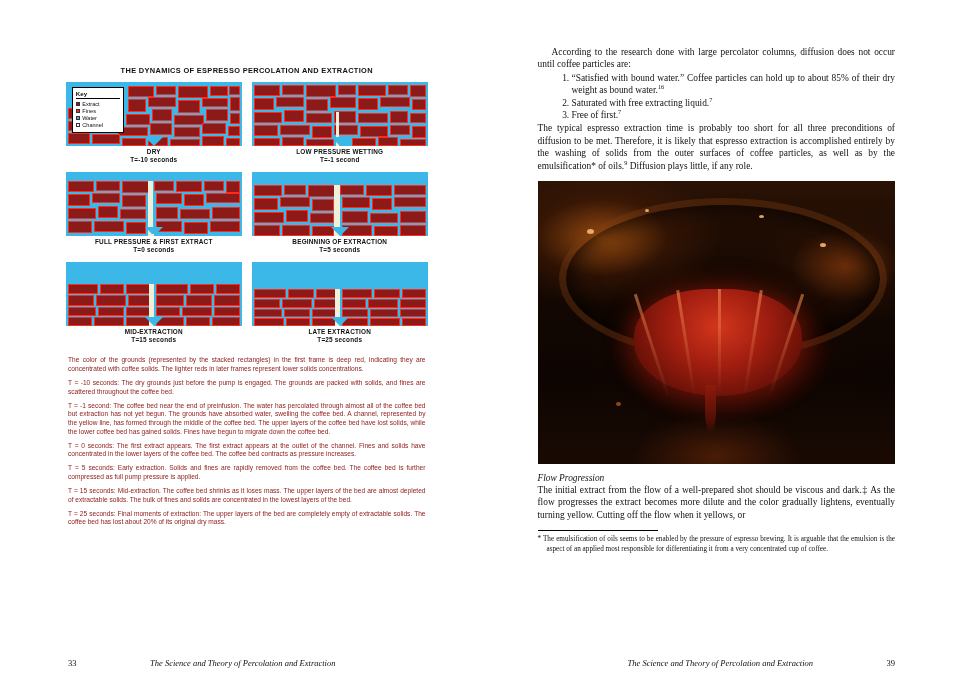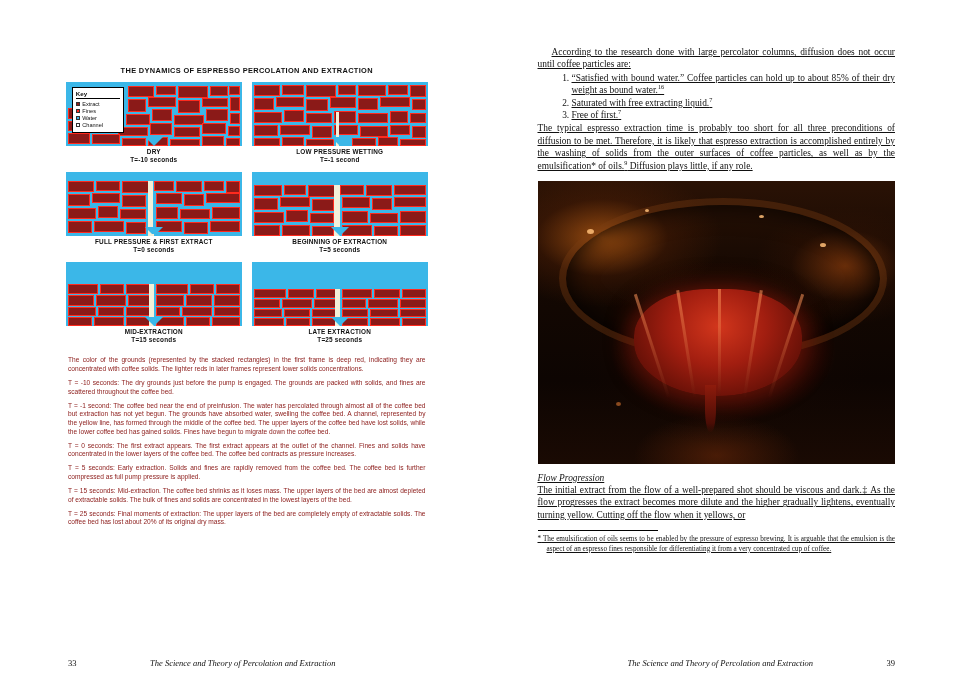--- a/index.html
+++ b/index.html
@@ -20,21 +20,21 @@
     height: 700px;
     display: flex;
   }
   .page {
     position: relative;
     width: 481.5px;
     height: 700px;
     box-sizing: border-box;
   }
   .page-left  { padding: 60px 56px 0 68px; }
-  .page-right { padding: 46px 68px 0 56px; text-decoration: underline; }
+  .page-right { padding: 46px 68px 0 56px; }
 
   
   .fig-title {
     font-family: "Liberation Sans", sans-serif;
     font-size: 7.4px;
     font-weight: bold;
     letter-spacing: 0.35px;
     text-align: center;
     margin: 6px 0 7px 0;
   }
@@ -545,25 +545,25 @@
       <div class="drip"></div>
       <div class="spark" style="left:14%;top:17%;width:7px;height:5px"></div>
       <div class="spark" style="left:79%;top:22%;width:6px;height:4px"></div>
       <div class="spark" style="left:30%;top:10%;width:4px;height:3px"></div>
       <div class="spark" style="left:62%;top:12%;width:5px;height:3px"></div>
       <div class="spark" style="left:22%;top:78%;width:5px;height:4px;background:rgba(220,120,50,0.6)"></div>
     </div>
 
     <div class="subhead">Flow Progression</div>
     <div class="body-text">
-      <p class="noindent">The initial extract from the flow of a well-prepared shot should be viscous and dark.‡ As the flow progresses the extract becomes more dilute and the higher gradually lightens, eventually turning yellow. Cutting off the flow when it yellows, or</p>
+      <p class="noindent">The initial extract from the flow of a well-prepared shot should be viscous and dark.‡ As the flow progresses the extract becomes more dilute and the color gradually lightens, eventually turning yellow. Cutting off the flow when it yellows, or</p>
     </div>
 
     <div class="foot-rule"></div>
     <div class="footnotes">
-      <p><span class="fn-mark">*</span> <span>The emulsification of oils seems to be enabled by the pressure of espresso brewing. It is arguable that the emulsion is the aspect of an espresso fines responsible for differentiating it from a very concentrated cup of coffee.</span></p>
+      <p><span class="fn-mark">*</span> <span>The emulsification of oils seems to be enabled by the pressure of espresso brewing. It is arguable that the emulsion is the aspect of an applied most responsible for differentiating it from a very concentrated cup of coffee.</span></p>
     </div>
 
     <div class="folio folio-num-right">39</div>
     <div class="running running-right">The Science and Theory of Percolation and Extraction</div>
   </div>
 
 </div>
 
 </body></html>

